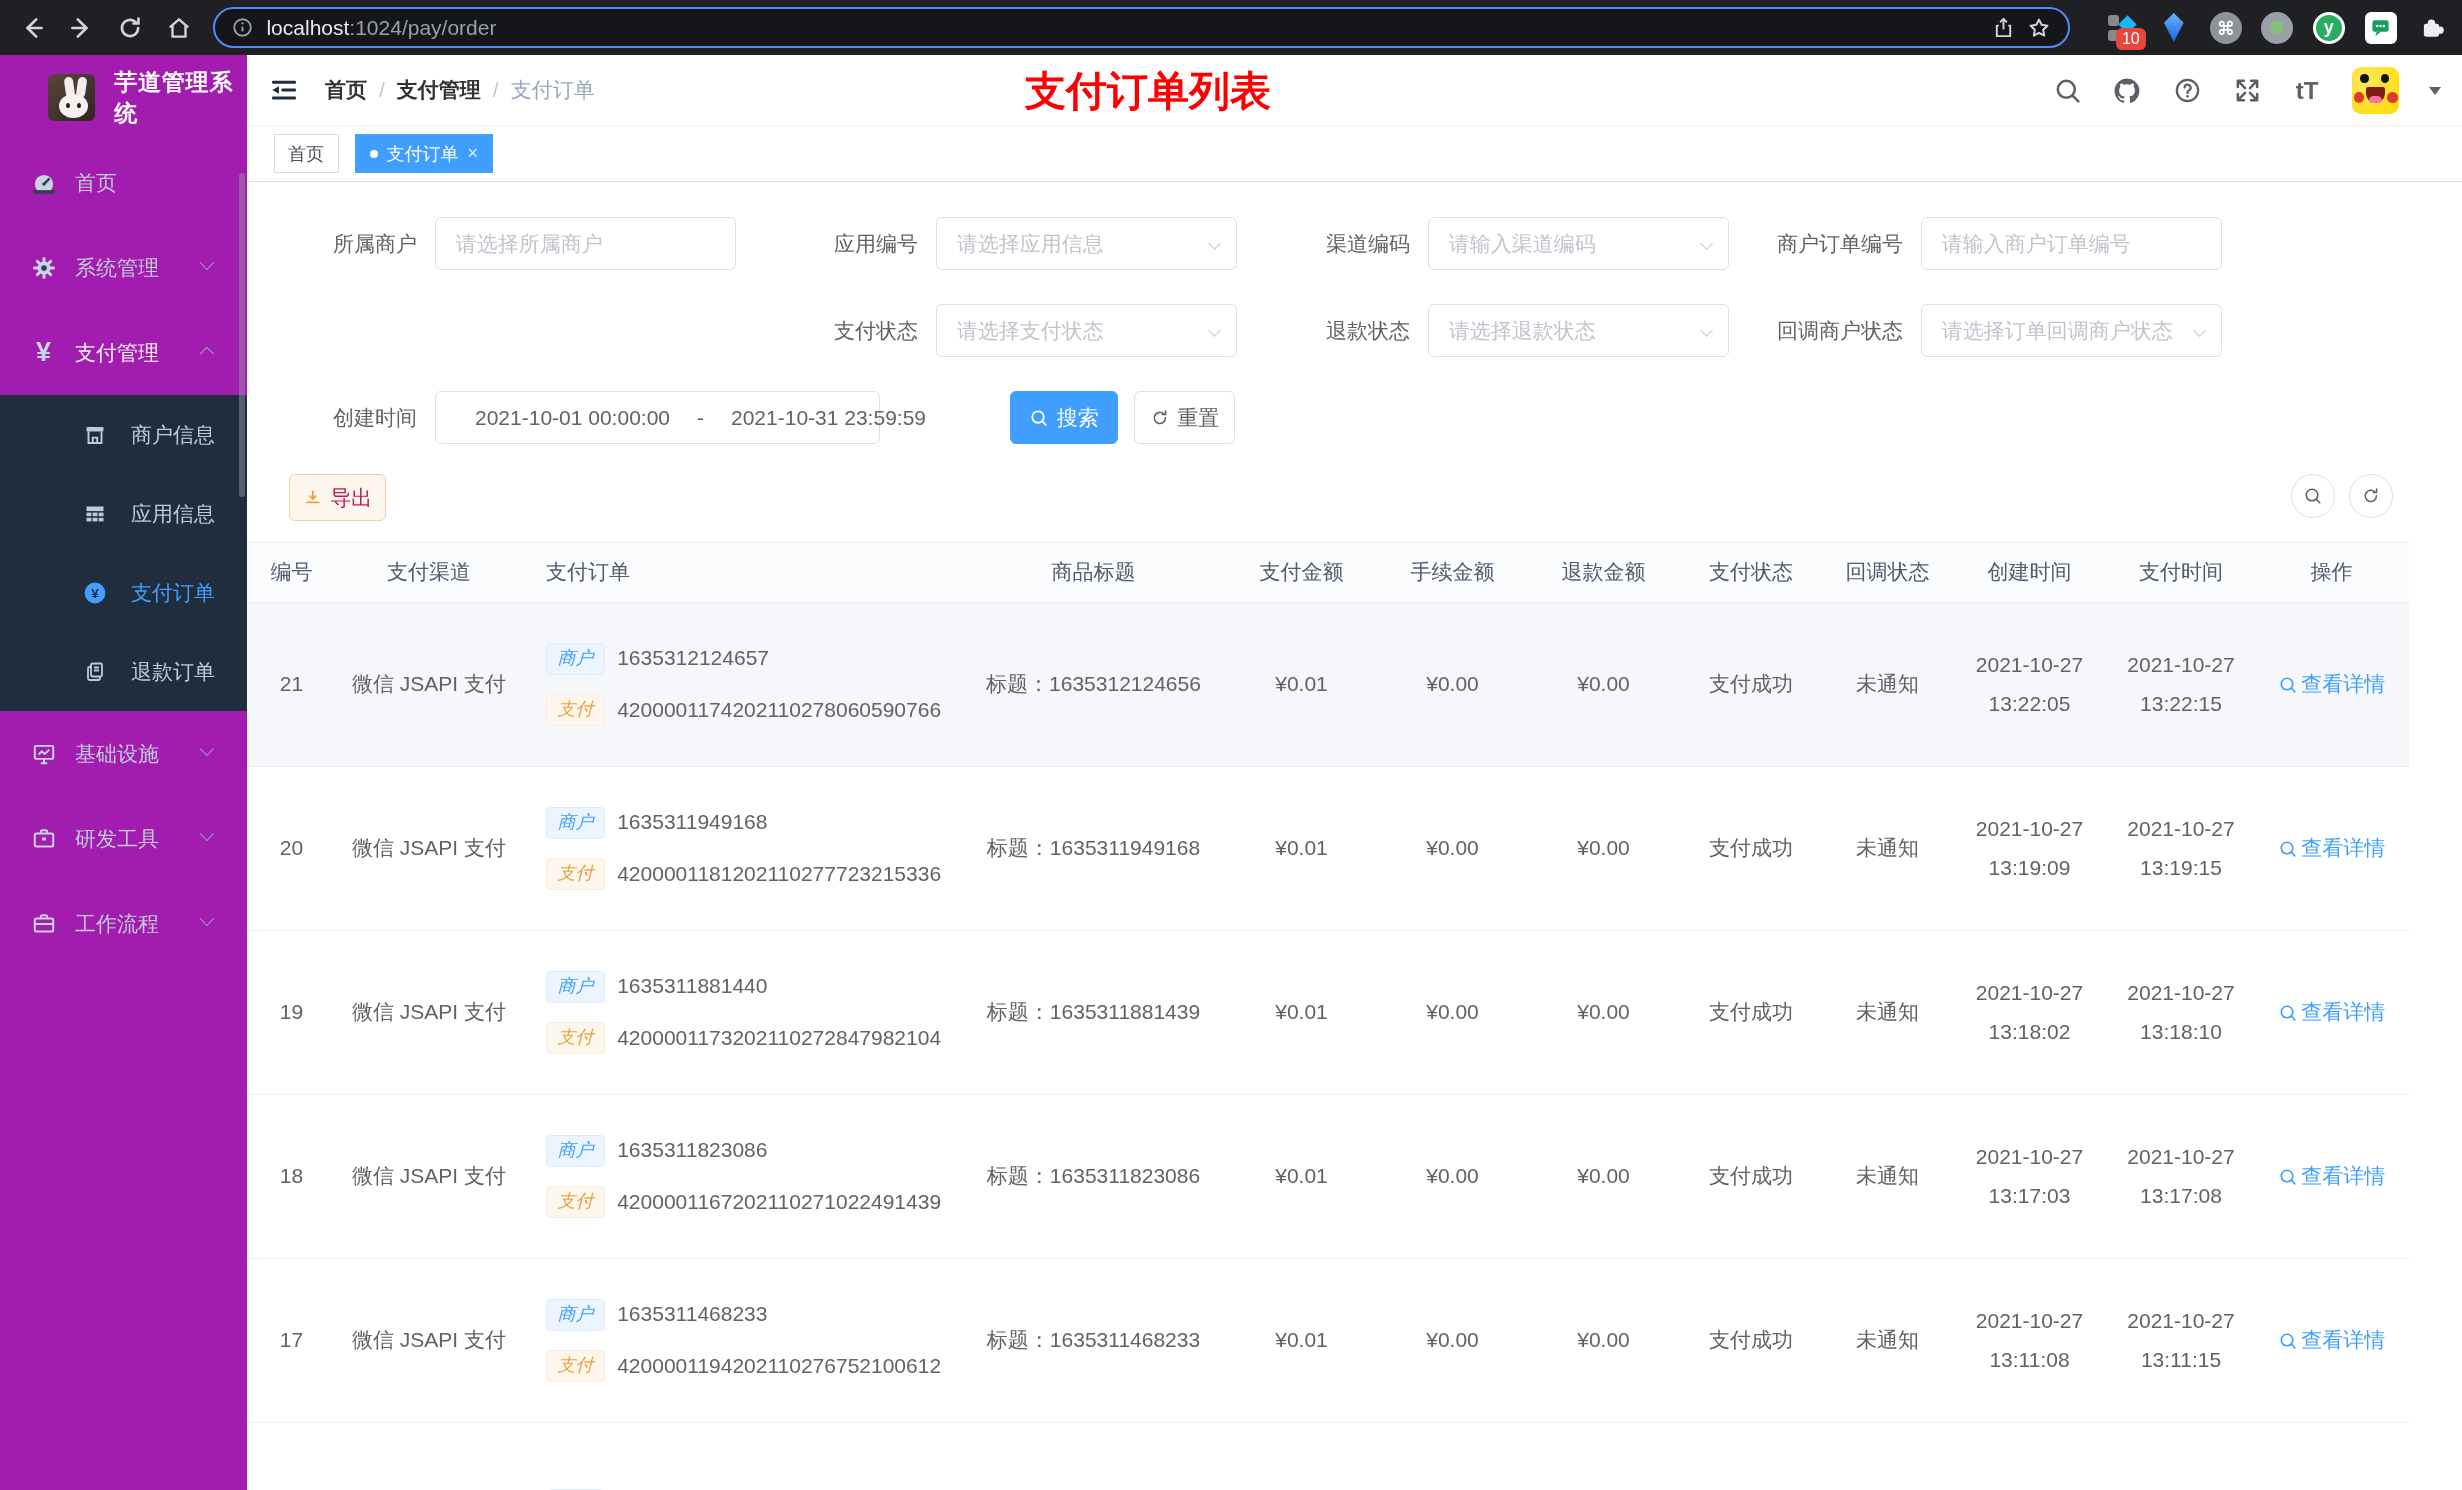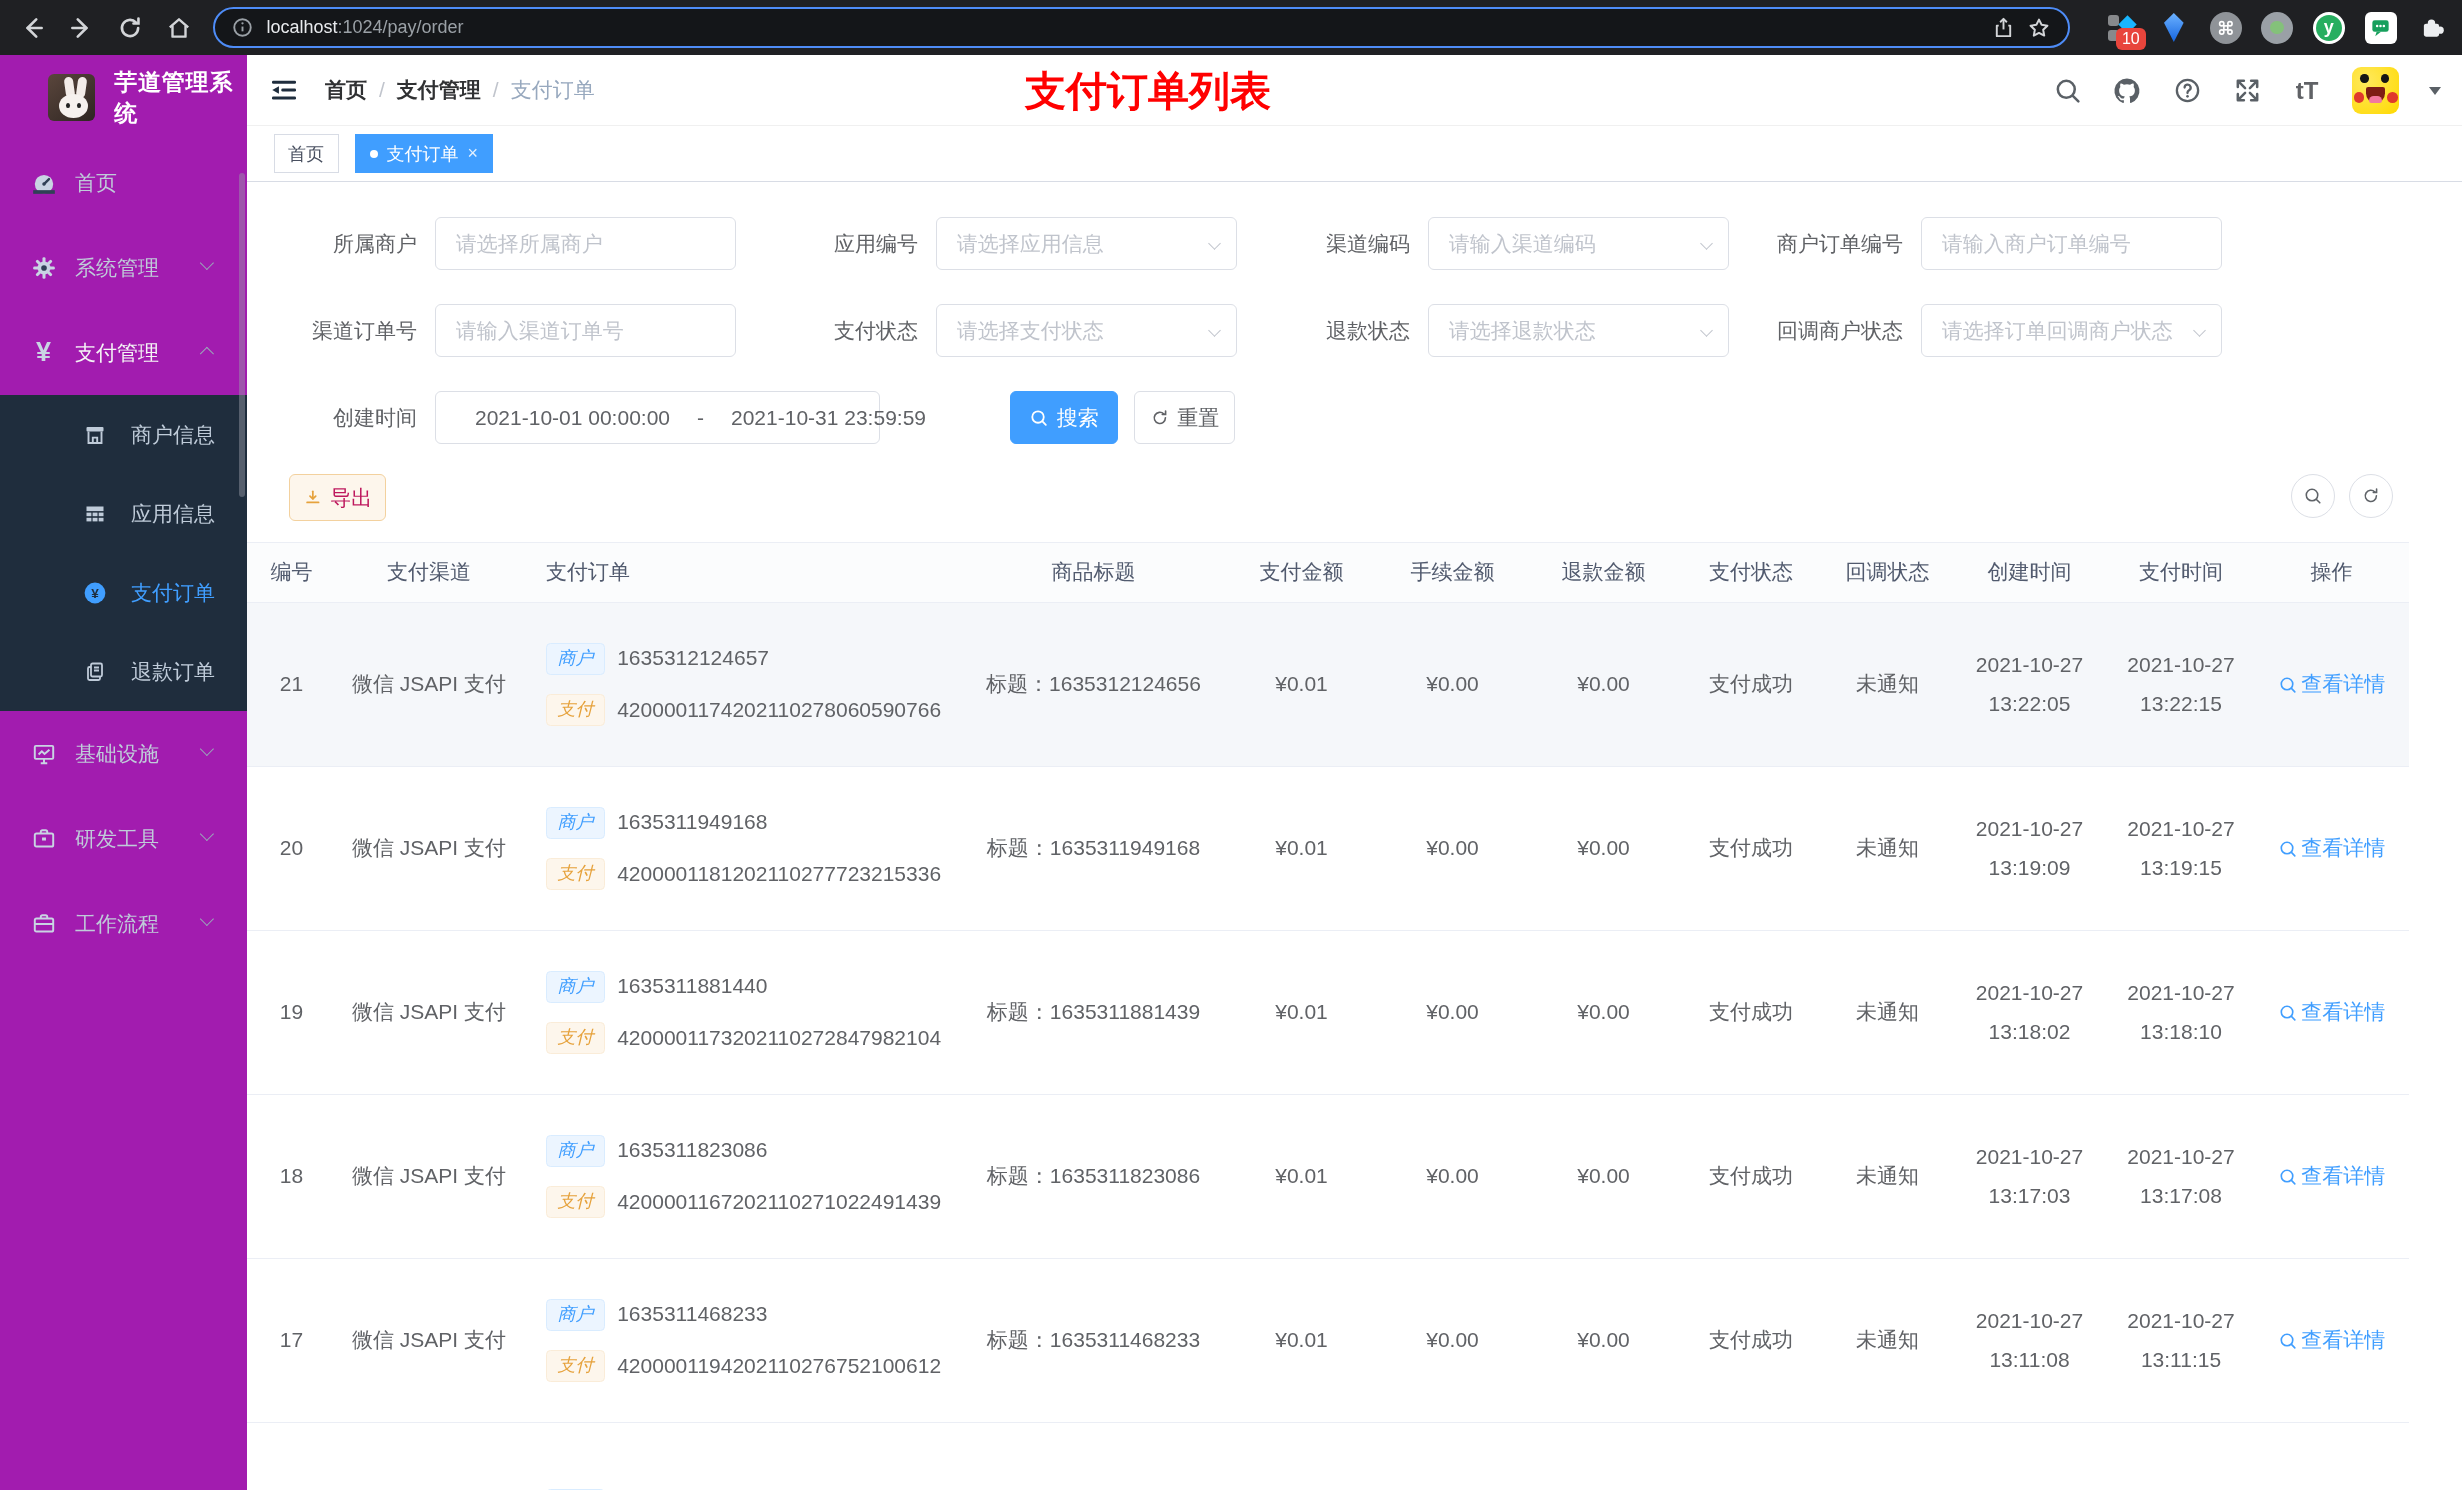--- a/index.html
+++ b/index.html
@@ -5,21 +5,21 @@
   *{margin:0;padding:0;box-sizing:border-box}
   html,body{width:2462px;height:1490px;overflow:hidden;background:#fff;
     font-family:"Liberation Sans","DejaVu Sans",sans-serif;}
   svg{display:block}
 
   
   .chrome{height:55px;background:#1f2023;display:flex;align-items:center;padding:0 18px;gap:19.7px}
   .cicon{width:29px;height:29px;color:#d3d5d8;flex:0 0 auto;display:flex;align-items:center;justify-content:center}
   .urlpill{width:1857px;height:41px;border-radius:21px;background:#141619;border:2.3px solid #4e8cf7;
     display:flex;align-items:center;padding:0 16.7px;gap:12px;flex:0 0 auto}
-  .urltext{font-size:18px;margin-right:auto;white-space:nowrap}
+  .urltext{font-size:21px;margin-right:auto;white-space:nowrap}
   .urltext .host{color:#e8eaed}
   .urltext .rest{color:#9aa0a6}
   .exts{display:flex;align-items:center;gap:19.7px;margin-left:16.7px}
   .ext{position:relative;width:32px;height:32px;display:flex;align-items:center;justify-content:center;flex:0 0 auto}
   .badge{position:absolute;right:-7.6px;bottom:-6px;background:#e8453c;color:#fff;font-size:16px;
     padding:0.8px 6px;border-radius:6px;line-height:19.7px}
   .disc{border-radius:50%;display:flex;align-items:center;justify-content:center}
 
   
   .app{display:flex;height:1436px}
@@ -436,26 +436,20 @@
             <span class="selchev"></span>
           </span>
       </div>
       <div class="fg" style="left:1486px;top:35px">
         <label class="flabel">商户订单编号</label>
         <span class="ffield">
             <input placeholder="请输入商户订单编号" style="">
           </span>
       </div>
 
-      <div class="fg" style="left:0;top:122px">
-        <label class="flabel">渠道订单号</label>
-        <span class="ffield">
-            <input placeholder="请输入渠道订单号" style="">
-          </span>
-      </div>
       <div class="fg" style="left:501px;top:122px">
         <label class="flabel">支付状态</label>
         <span class="ffield">
             <input placeholder="请选择支付状态" style="">
             <span class="selchev"></span>
           </span>
       </div>
       <div class="fg" style="left:993px;top:122px">
         <label class="flabel">退款状态</label>
         <span class="ffield">

